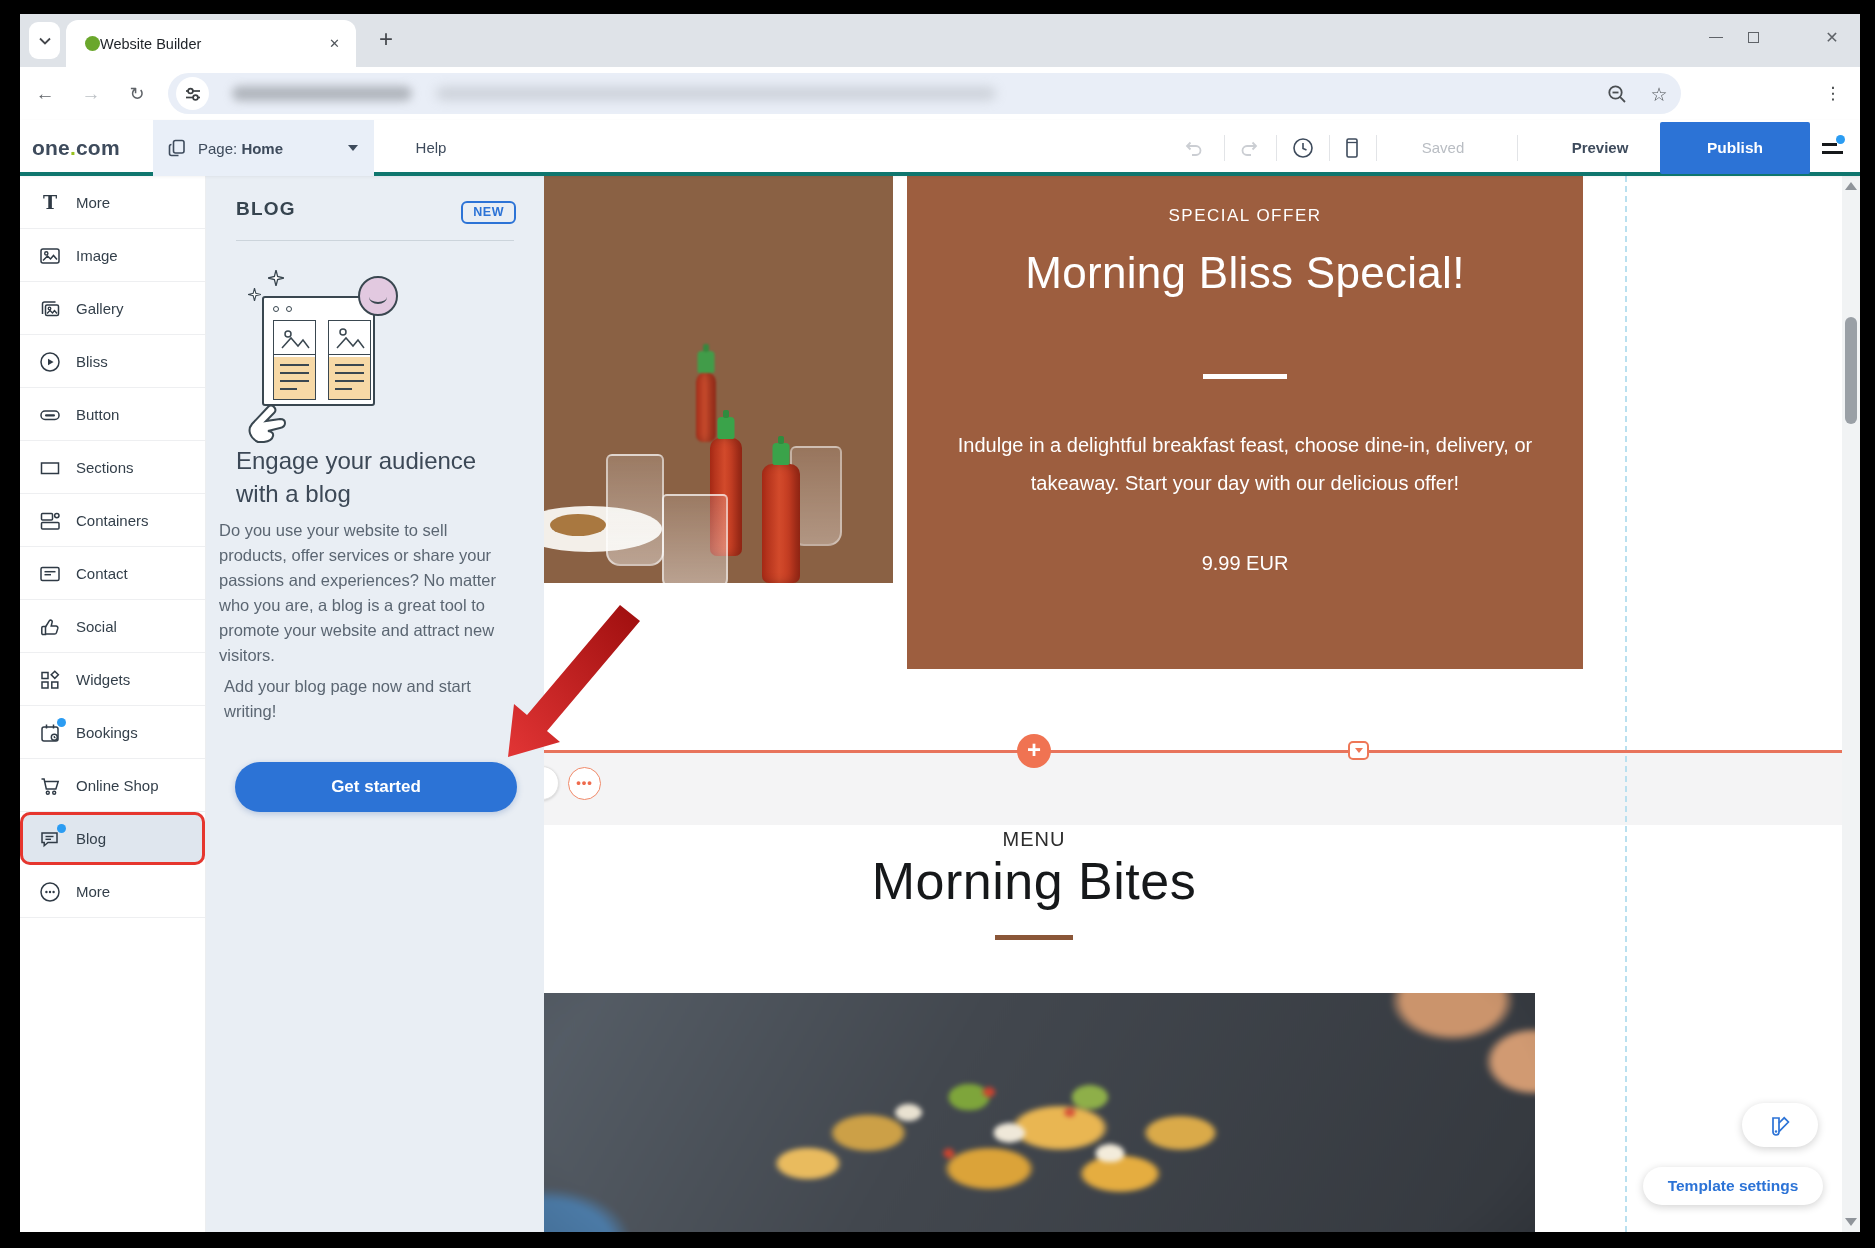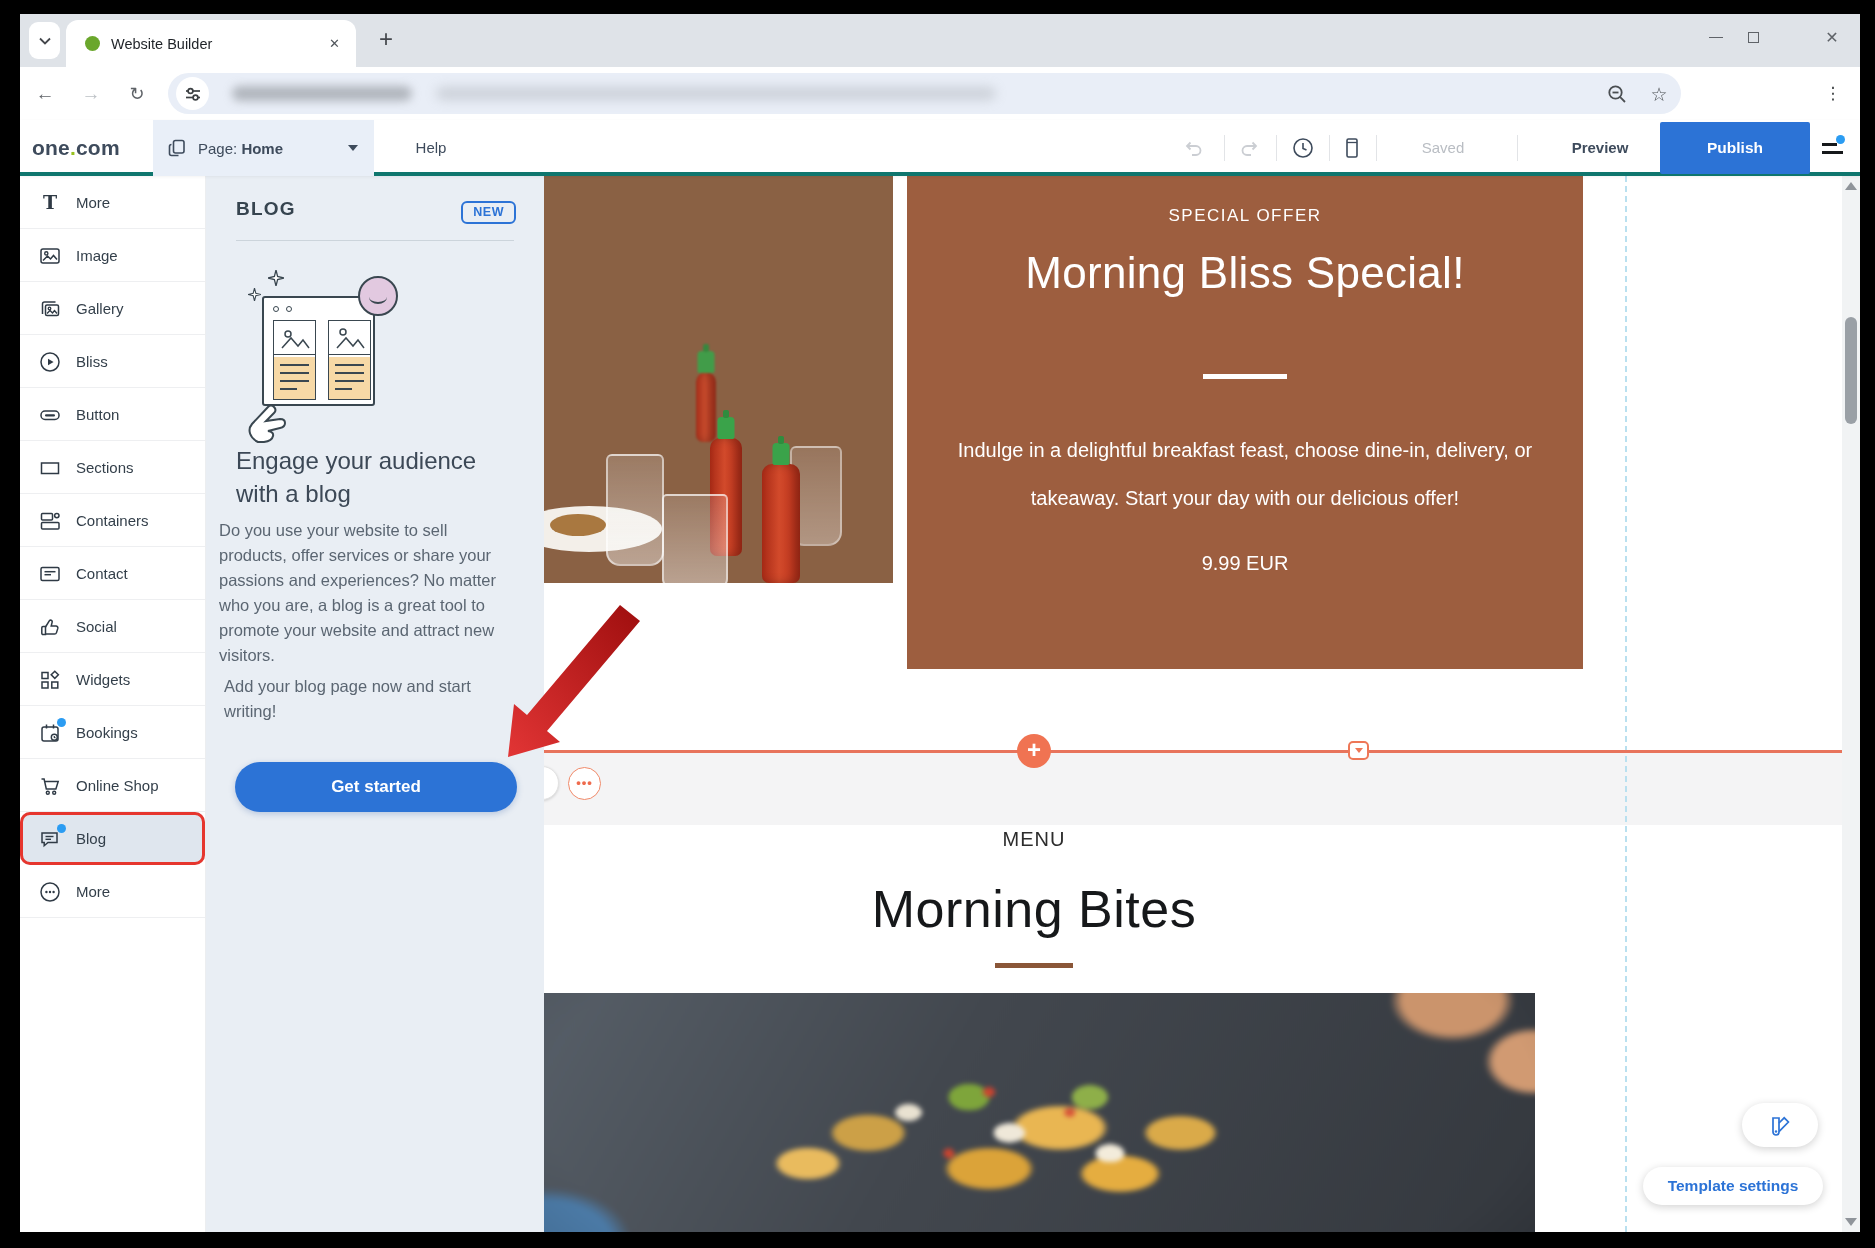--- a/index.html
+++ b/index.html
@@ -4,21 +4,21 @@
 <style>
   * { margin:0; padding:0; box-sizing:border-box; }
   html,body { width:1875px; height:1248px; background:#000; font-family:"Liberation Sans", sans-serif; overflow:hidden; }
   .window { position:absolute; left:20px; top:14px; width:1840px; height:1218px; background:#fff; overflow:hidden; }
 
   
   .tabstrip { position:absolute; left:0; top:0; width:1840px; height:53px; background:#dfe3e8; }
   .tabsearch { position:absolute; left:9px; top:8px; width:31px; height:37px; background:#fff; border-radius:9px; display:flex; align-items:center; justify-content:center; }
   .tab { position:absolute; left:46px; top:6px; width:290px; height:47px; background:#fff; border-radius:12px 12px 0 0; display:flex; align-items:center; }
   .favicon { width:15px; height:15px; border-radius:50%; background:#6aa72c; margin-left:19px; }
-  .tabtitle { font-size:14.5px; color:#1f2328; margin-left:11px; flex:1; white-space:nowrap; }
+  .tabtitle { font-size:14.5px; color:#1f2328; flex:1; white-space:nowrap; }
   .tabclose { font-size:13px; color:#50555b; margin-right:16px; cursor:default; }
   .newtab { position:absolute; left:352px; top:12px; width:28px; height:28px; font-size:24px; color:#44474c; text-align:center; line-height:26px; }
   .winctl { position:absolute; top:10px; height:26px; display:flex; align-items:center; justify-content:center; color:#5f6368; }
   .ctl-min { left:1683px; width:26px; } .ctl-min i { display:block; width:14px; height:0; border-top:1.6px solid #5f6368; }
   .ctl-max { left:1720px; width:26px; } .ctl-max i { display:block; width:11px; height:11px; border:1.6px solid #5f6368; }
   .ctl-close { left:1799px; width:26px; font-size:16px; }
 
   
   .addressbar { position:absolute; left:0; top:53px; width:1840px; height:53px; background:#fff; }
   .navbtn { position:absolute; top:12px; width:30px; height:30px; text-align:center; line-height:30px; font-size:19px; color:#5f6368; }
@@ -128,33 +128,33 @@
   .b1 { left:166px; top:262px; width:32px; height:118px; }
   .b2 { left:218px; top:288px; width:38px; height:119px; }
   .b3 { left:152px; top:196px; width:20px; height:70px; opacity:.9; filter:blur(1px); }
   .plate { position:absolute; left:-28px; top:330px; width:146px; height:46px; background:#f3efe9; border-radius:50%; }
   .plate::before { content:""; position:absolute; left:34px; top:8px; width:56px; height:22px; background:#a97840; border-radius:50%; }
 
   .heropanel { position:absolute; left:363px; top:0; width:676px; height:493px; background:#9d5e3f; color:#fff; text-align:center; }
   .eyebrow { position:absolute; left:0; width:100%; top:30px; font-size:17px; letter-spacing:1.5px; }
   .herotitle { position:absolute; left:0; width:100%; top:72px; font-size:44px; font-weight:400; letter-spacing:.3px; }
   .herobar { position:absolute; left:50%; transform:translateX(-50%); top:198px; width:84px; height:5px; background:#fff; }
-  .herodesc { position:absolute; left:50%; transform:translateX(-50%); top:250px; width:640px; font-size:20px; line-height:48px; }
+  .herodesc { position:absolute; left:50%; transform:translateX(-50%); top:250px; width:640px; font-size:20px; line-height:38px; }
   .heroprice { position:absolute; left:0; width:100%; top:376px; font-size:20px; }
 
   .sectionline { position:absolute; left:0; top:574px; width:100%; height:3px; background:#e8745c; z-index:3; }
   .grayband { position:absolute; left:0; top:577px; width:100%; height:72px; background:#f4f4f5; }
   .addbtn { position:absolute; left:473px; top:558px; width:34px; height:34px; border-radius:50%; background:#f07352; color:#fff; font-size:24px; line-height:31px; text-align:center; z-index:6; cursor:pointer; font-weight:bold; }
   .secbadge { position:absolute; left:804px; top:565px; width:21px; height:19px; background:#fff; border:2px solid #ee7757; border-radius:5px; z-index:6; display:flex; align-items:center; justify-content:center; cursor:pointer; }
   .secbadge i { width:0; height:0; border-left:4px solid transparent; border-right:4px solid transparent; border-top:5px solid #ee7757; display:block; }
   .halfcircle { position:absolute; left:-19px; top:590px; width:34px; height:34px; border-radius:50%; background:#fff; border:1px solid #e3e3e3; box-shadow:0 1px 3px rgba(0,0,0,.15); z-index:6; }
   .dotsbtn { position:absolute; left:24px; top:591px; width:33px; height:33px; border-radius:50%; background:#fff; border:1.6px solid #f08a6a; z-index:6; color:#ef6b4d; font-size:13px; letter-spacing:1px; text-align:center; line-height:30px; cursor:pointer; font-weight:bold; }
   .menuwrap { position:absolute; left:0; top:652px; width:980px; text-align:center; color:#16181a; }
   .menueyebrow { font-size:20px; letter-spacing:1px; color:#2c2c2c; }
-  .menutitle { margin-top:28px; font-size:52px; font-weight:500; letter-spacing:.5px; }
+  .menutitle { margin-top:0; font-size:52px; font-weight:500; letter-spacing:.5px; }
   .menubar { margin:24px auto 0; width:78px; height:5px; background:#8a5638; }
 
   .foodimg { position:absolute; left:0; top:817px; width:991px; height:239px; overflow:hidden; background:#3a3f46; }
   .foodimg .blurbg { position:absolute; left:-8px; top:-8px; right:-8px; bottom:-8px; filter:blur(2.5px) saturate(1.05);
     background:
       radial-gradient(ellipse 900px 400px at 50% 45%, rgba(0,0,0,0) 55%, rgba(10,12,16,.5) 100%),
       radial-gradient(10px 8px at 45% 42%, #c84531 60%, transparent 61%),
       radial-gradient(9px 7px at 53% 50%, #d2513a 60%, transparent 61%),
       radial-gradient(9px 8px at 41% 66%, #c84531 60%, transparent 61%),
       radial-gradient(26px 16px at 47% 58%, #efe8da 60%, transparent 61%),

